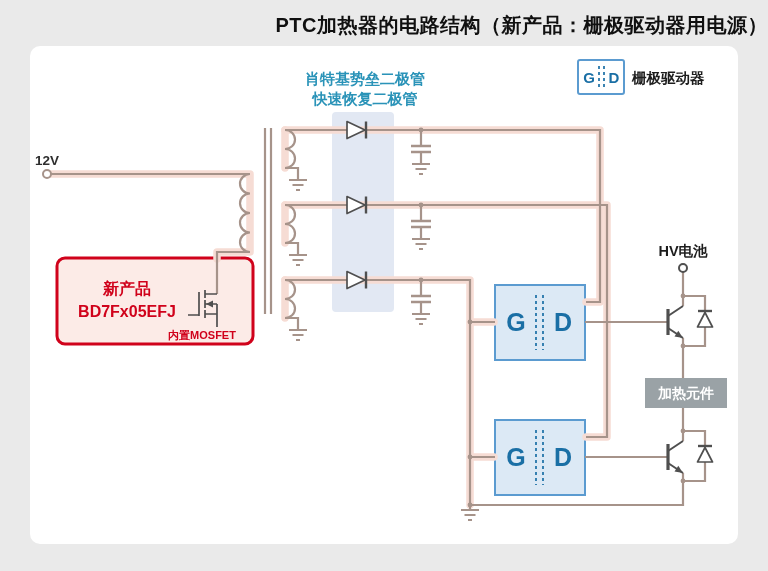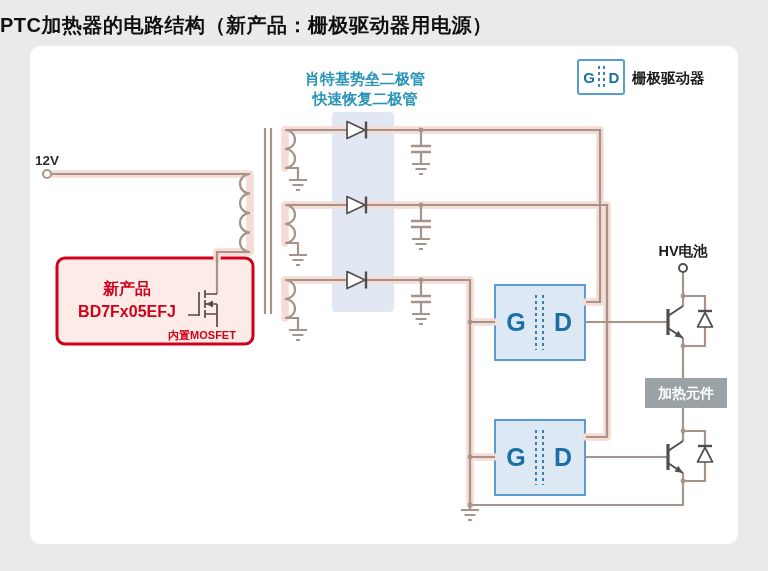--- a/index.html
+++ b/index.html
@@ -1,18 +1,18 @@
 <!DOCTYPE html>
 <html style="--page-bg: #eaeaea; --panel-bg: #ffffff; --wire: #a6938a; --wire-glow: #f6dcd4; --accent-red: #d0021b; --accent-red-fill: #fcebe7; --note-blue: #2a93b8; --gd-blue: #1a6fa5; --gd-border: #5b9bd0; --gd-fill: #dce9f5; --band-blue: #e2e8f3; --heater-gray: #9aa2a6; --component: #4f4f4f;"><head>
 <meta charset="utf-8">
 <style>
   html,body{margin:0;padding:0;}
   body{font-family:"Liberation Sans","DejaVu Sans",sans-serif;}
   .stage{position:relative;width:768px;height:571px;background:var(--page-bg,#eaeaea);overflow:hidden;}
-  .title{position:absolute;top:12px;left:0;right:0;text-align:left;
+  .title{position:absolute;top:12px;left:0;right:0;text-align:right;
          font-size:20px;font-weight:bold;color:#101010;letter-spacing:.5px;}
   .panel{position:absolute;left:30px;top:46px;width:708px;height:498px;
          background:var(--panel-bg,#ffffff);border-radius:10px;}
   svg{display:block;}
   svg text{font-family:"Liberation Sans","DejaVu Sans",sans-serif;}
   .wire{fill:none;stroke:var(--wire,#a6938a);stroke-width:2.2;}
   .wirebar{fill:none;stroke:var(--wire,#a6938a);stroke-width:2.4;}
   .glow{fill:none;stroke:var(--wire-glow,#f6dcd4);stroke-width:7.5;stroke-linecap:round;stroke-linejoin:round;}
   .comp{fill:none;stroke:var(--component,#4f4f4f);stroke-width:2;}
   .comp-thin{fill:none;stroke:var(--component,#4f4f4f);stroke-width:1.7;}

